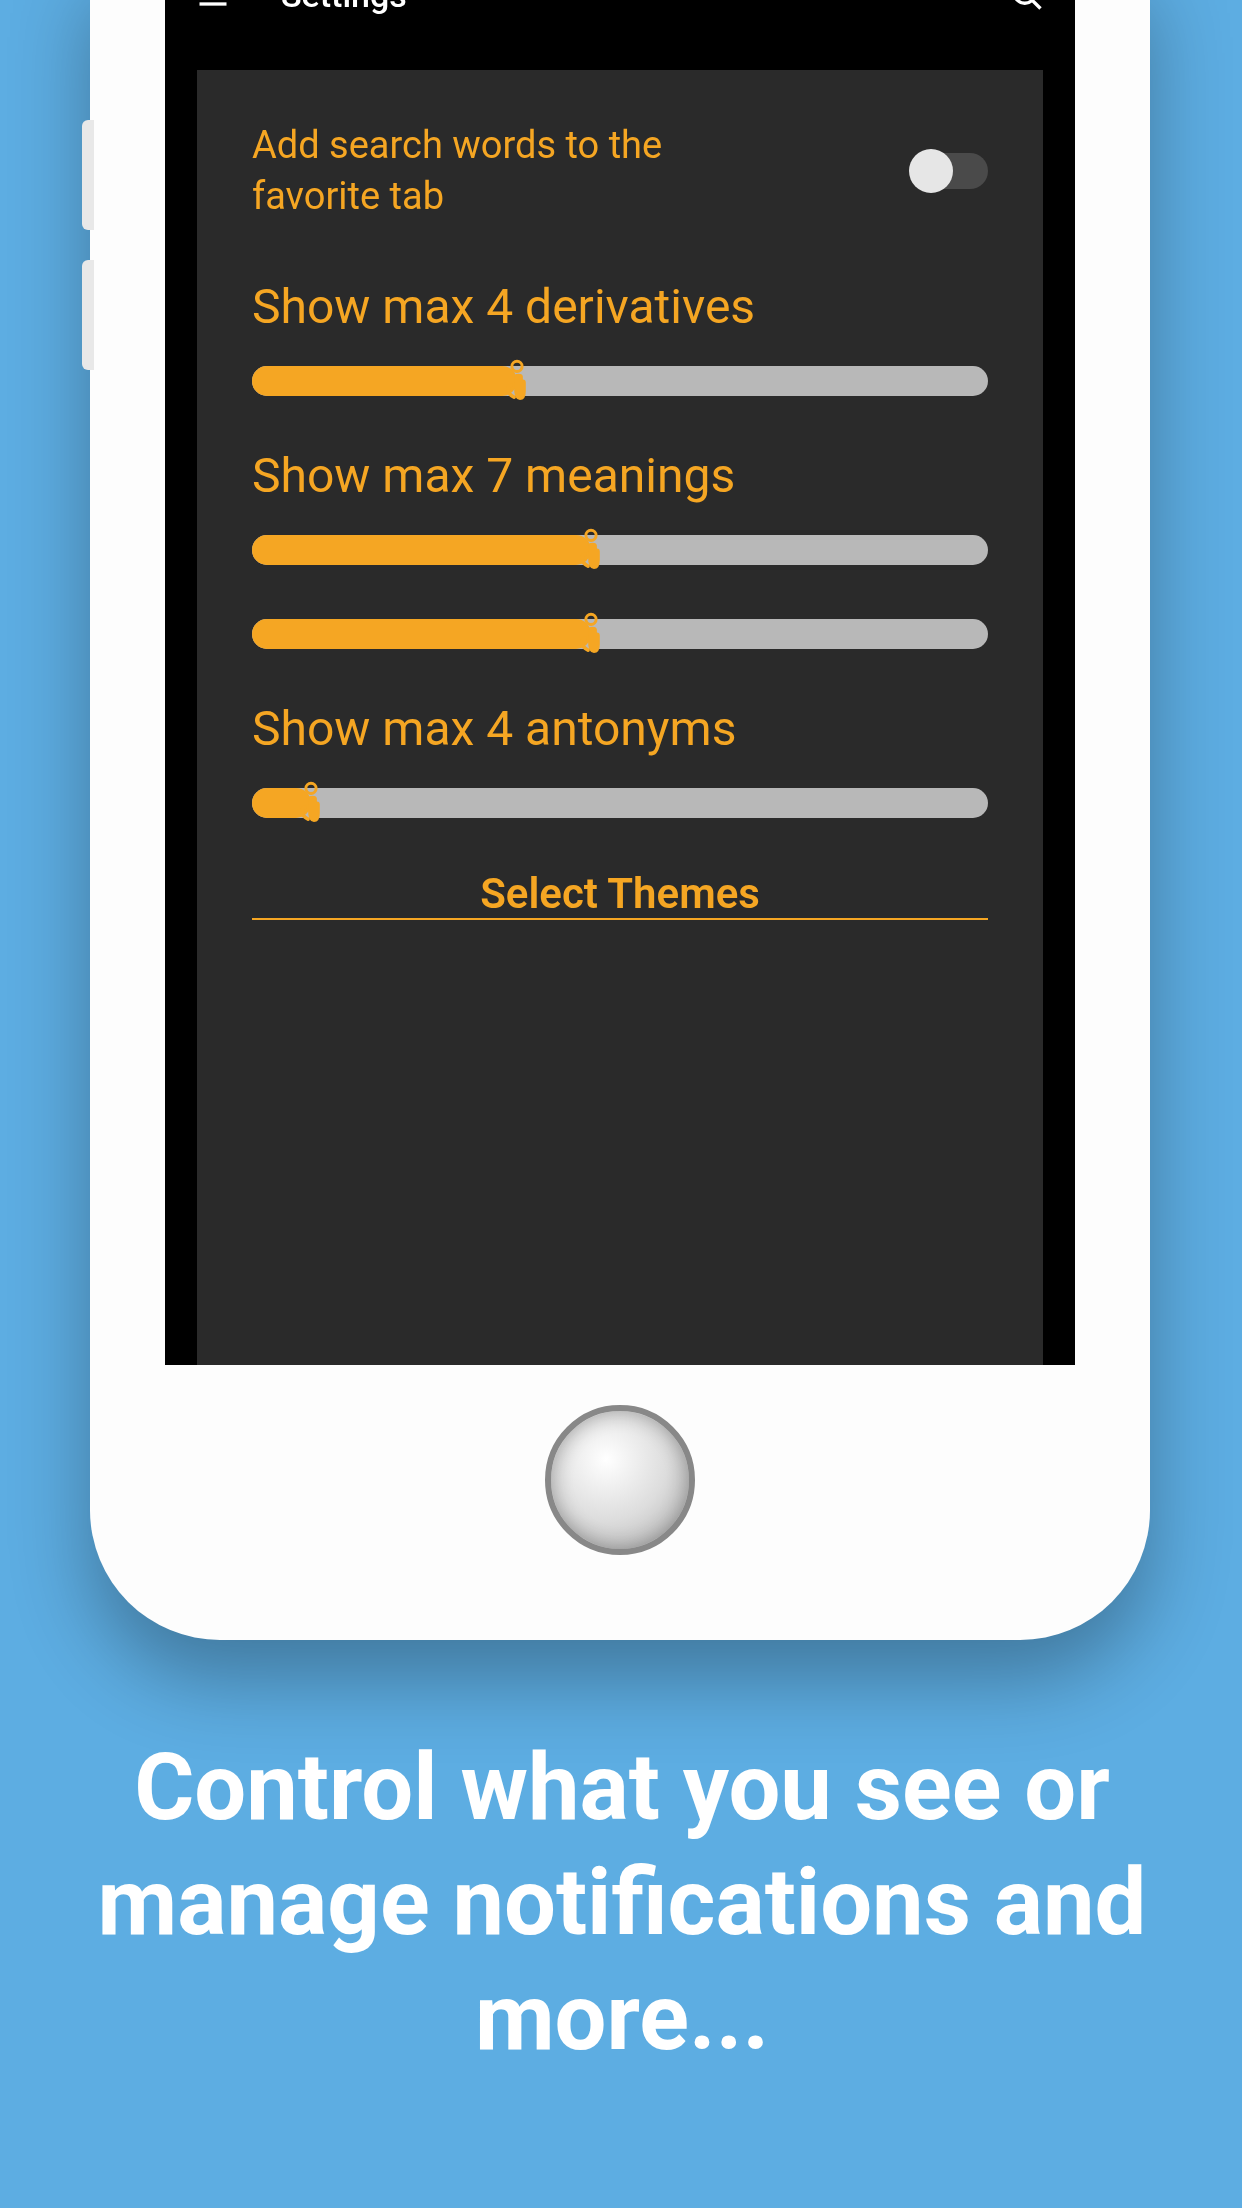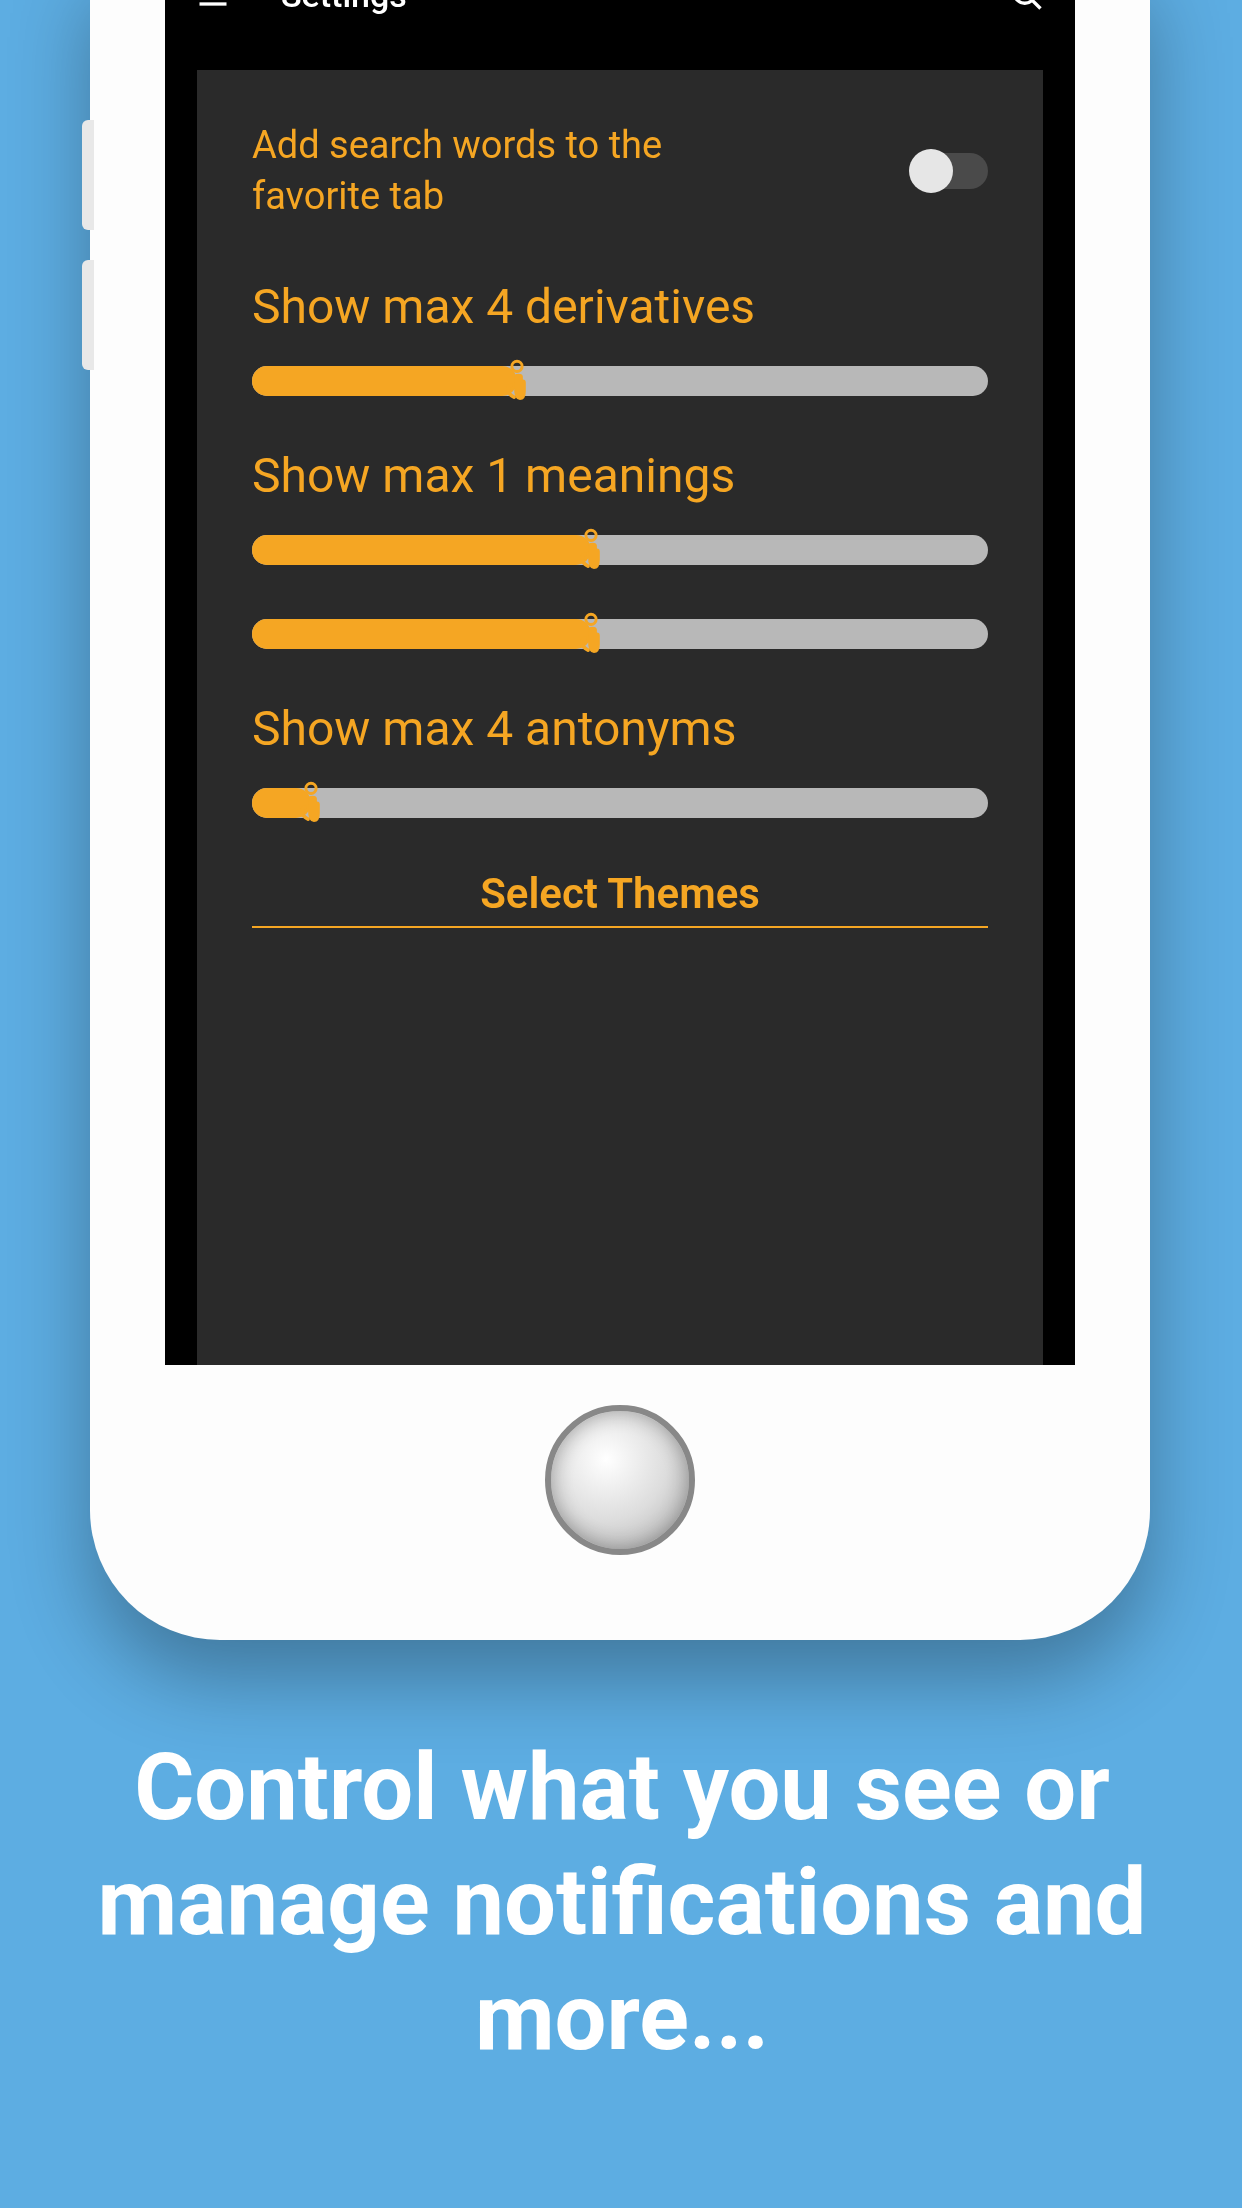--- a/index.html
+++ b/index.html
@@ -134,21 +134,21 @@
       display: flex;
       align-items: center;
       justify-content: center;
     }
     .slider-handle svg { width: 36px; height: 44px; }
     .select-themes {
       text-align: center;
       color: #f5a623;
       font-size: 42px;
       font-weight: 600;
-      padding-bottom: 8px;
+      padding-bottom: 0;
       border-bottom: 2px solid #f5a623;
       margin-top: 35px;
     }
     .home-button {
       position: absolute;
       bottom: 85px;
       left: 50%;
       transform: translateX(-50%);
       width: 150px;
       height: 150px;
@@ -214,21 +214,21 @@
               <div class="slider-handle" style="left: 36%;">
                 <svg viewBox="0 0 24 30" fill="#f5a623">
   <circle cx="12" cy="5" r="3.5" fill="none" stroke="#f5a623" stroke-width="2"></circle>
   <path d="M10 12 L10 20 Q10 28 14 28 Q18 28 18 22 L18 16 Q18 14 16 14 L16 12 Q16 10 13 10 Q10 10 10 12 Z"></path>
   <path d="M8 18 Q6 18 6 21 Q6 24 10 26" fill="none" stroke="#f5a623" stroke-width="2.5" stroke-linecap="round"></path>
 </svg>
               </div>
             </div>
           </div>
           <div class="slider-section">
-            <div class="slider-label">Show max 1 meanings</div>
+            <div class="slider-label">Show max 7 meanings</div>
             <div class="slider-track">
               <div class="track-bg"></div>
               <div class="track-fill" style="width: 46%;"></div>
               <div class="slider-handle" style="left: 46%;">
                 <svg viewBox="0 0 24 30" fill="#f5a623">
   <circle cx="12" cy="5" r="3.5" fill="none" stroke="#f5a623" stroke-width="2"></circle>
   <path d="M10 12 L10 20 Q10 28 14 28 Q18 28 18 22 L18 16 Q18 14 16 14 L16 12 Q16 10 13 10 Q10 10 10 12 Z"></path>
   <path d="M8 18 Q6 18 6 21 Q6 24 10 26" fill="none" stroke="#f5a623" stroke-width="2.5" stroke-linecap="round"></path>
 </svg>
               </div>

